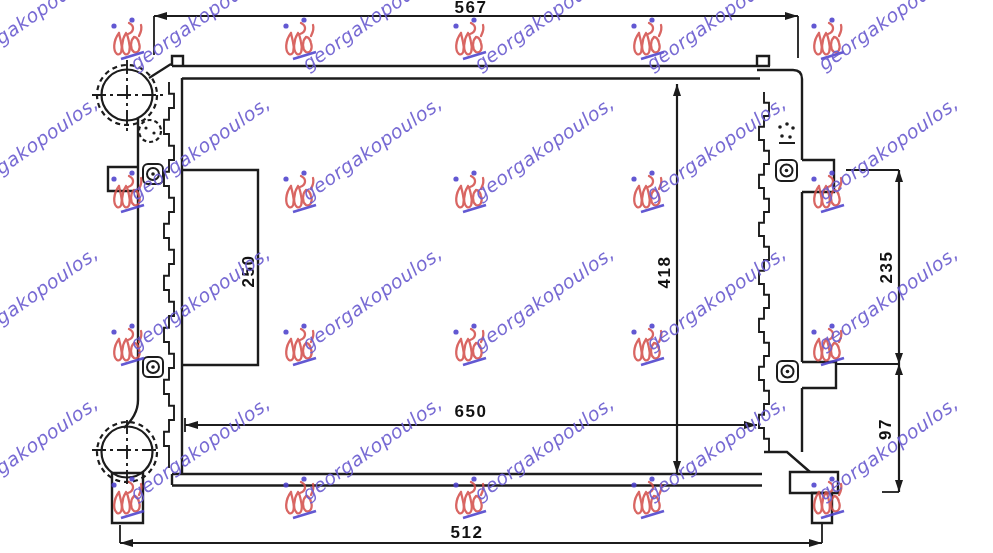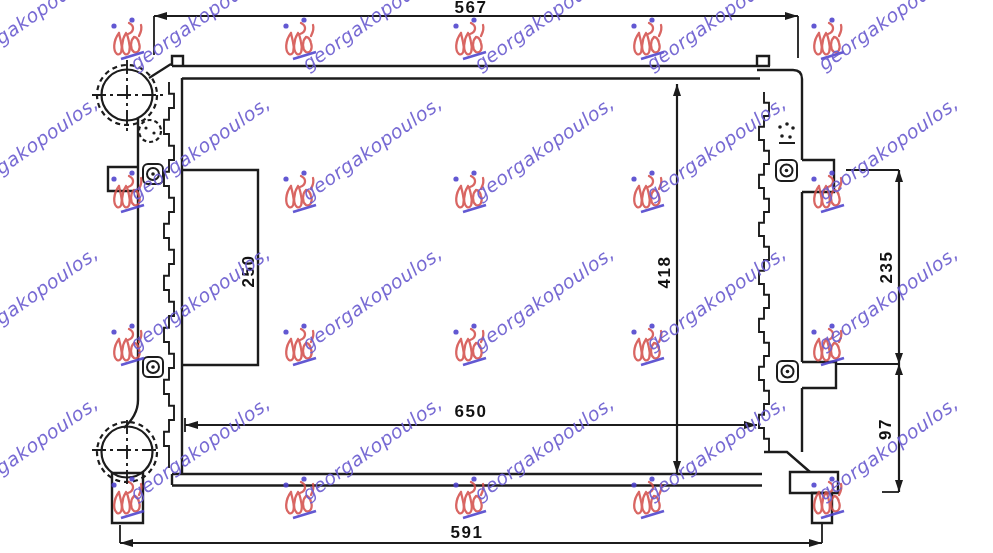--- a/index.html
+++ b/index.html
@@ -166,21 +166,21 @@
         <path d="M882,492 H899" stroke-width="1.8"></path>
         <path d="M899,170 L895,182 H903 Z" fill="currentColor" stroke="none"></path>
         <path d="M899,364 L895,353 H903 Z" fill="currentColor" stroke="none"></path>
         <path d="M899,364 L895,375 H903 Z" fill="currentColor" stroke="none"></path>
         <path d="M899,492 L895,480 H903 Z" fill="currentColor" stroke="none"></path>
       </g>
     </g>
   </svg>
 
   <span class="dim" style="left:471px;top:8px">567</span>
-  <span class="dim" style="left:467px;top:533px">591</span>
+  <span class="dim" style="left:467px;top:533px">512</span>
   <span class="dim" style="left:471px;top:412px">650</span>
   <span class="dim vert" style="left:665px;top:272px">418</span>
   <span class="dim vert" style="left:249px;top:271px">250</span>
   <span class="dim vert" style="left:887px;top:267px">235</span>
   <span class="dim vert" style="left:886px;top:429px">97</span>
 
   <div id="watermark-layer">
       <div class="logo-wm" style="left: 128px; top: 40px;">
         <svg width="40" height="48" viewBox="0 0 40 48">
           <g fill="none" stroke="#d4524e" stroke-width="2.3" stroke-linecap="round">

